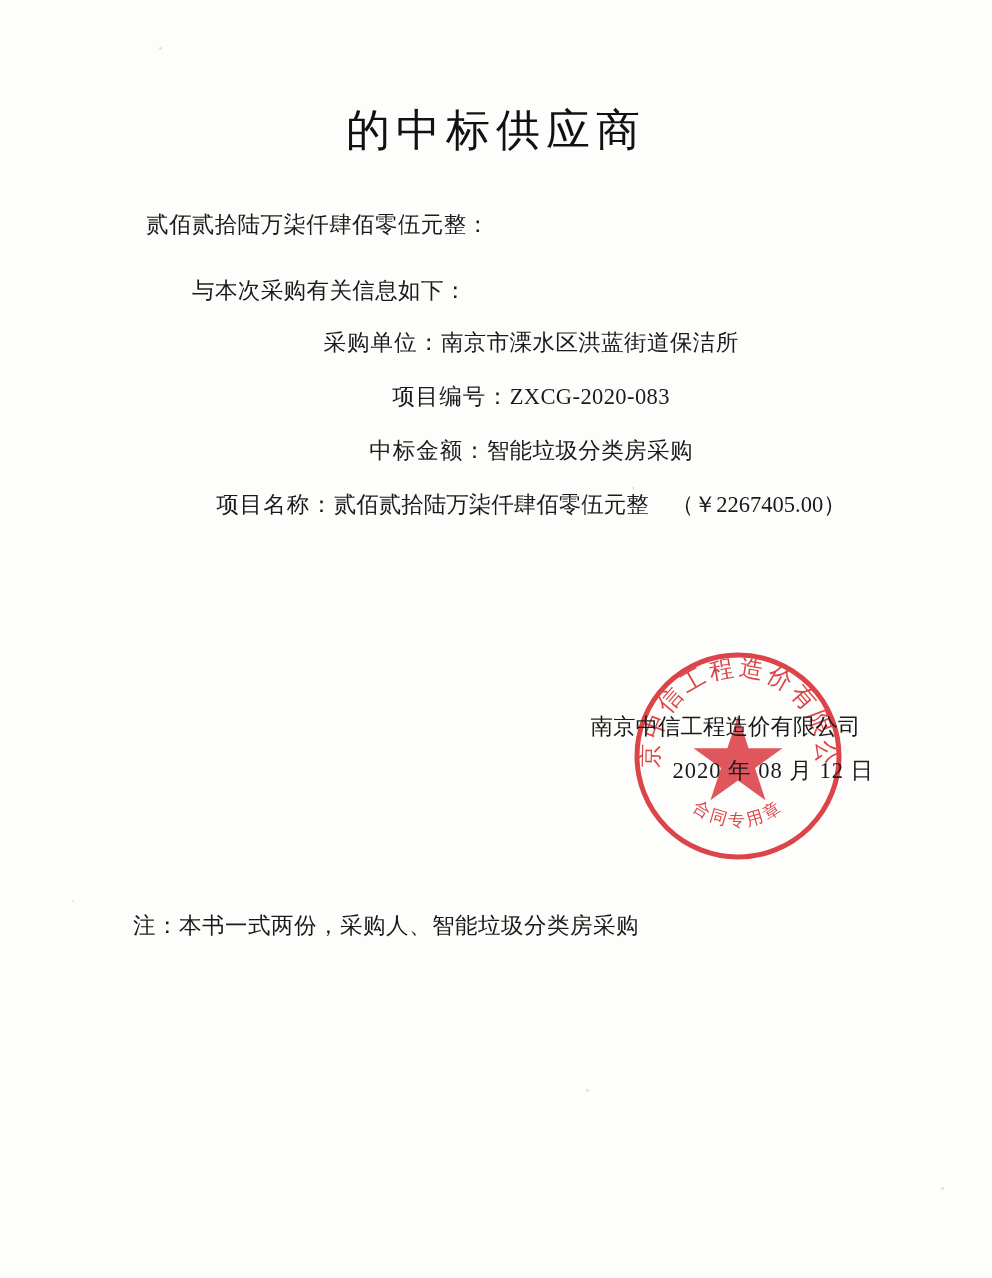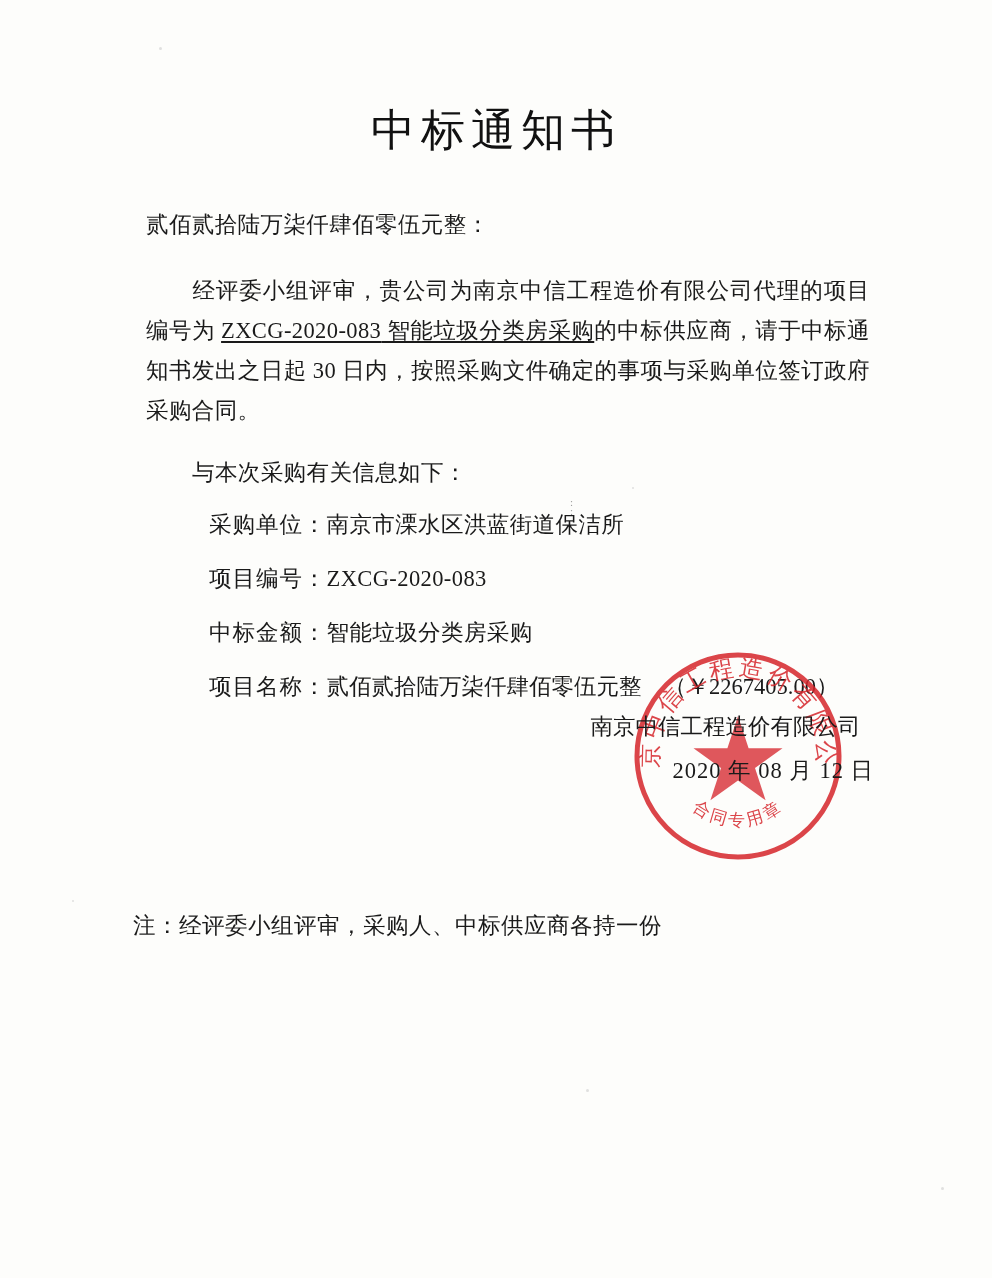--- a/index.html
+++ b/index.html
@@ -77,22 +77,23 @@
     margin: 0 0 12px 0;
     padding-left: 46px;
   }
 
   .info-list {
     margin: 0;
     padding: 0 0 0 46px;
     list-style: none;
   }
   .info-list li {
-    margin: 0 0 14px 17px;
+    margin: 0 0 14px 0;
     white-space: nowrap;
+    text-align: center;
   }
   .info-list .label {
     letter-spacing: 1px;
   }
 
   .amount-paren {
     letter-spacing: 0;
   }
 
   
@@ -145,29 +146,26 @@
 <div class="page">
 
   <div class="speck" style="left:159px;top:47px;width:3px;height:3px;"></div>
   <div class="speck" style="left:632px;top:487px;width:2px;height:2px;"></div>
   <div class="speck" style="left:586px;top:1089px;width:3px;height:3px;"></div>
   <div class="speck" style="left:941px;top:1187px;width:3px;height:3px;"></div>
   <div class="speck" style="left:72px;top:900px;width:2px;height:2px;"></div>
 
   <div class="dots" style="left:570px;top:498px;">:<br>:</div>
 
-  <h1 class="doc-title">中标通知书</h1>
+  <h1 class="doc-title">的中标供应商</h1>
 
   <div class="body-block">
 
     <p class="addressee">贰佰贰拾陆万柒仟肆佰零伍元整：</p>
 
-    <p class="para">
-      <span class="indent"></span><span>经评委小组评审，贵公司为南京中信工程造价有限公司代理的项目编号为 </span><span class="u-line">ZXCG-2020-083</span><span class="u-line"> 智能垃圾分类房采购</span><span>的中标供应商，请于中标通知书发出之日起 30 日内，按照采购文件确定的事项与采购单位签订政府采购合同。</span>
-    </p>
 
     <p class="info-intro">与本次采购有关信息如下：</p>
 
     <ul class="info-list">
       <li>
         <span class="label">采购单位：</span><span>南京市溧水区洪蓝街道保洁所</span>
       </li>
       <li>
         <span class="label">项目编号：</span><span>ZXCG-2020-083</span>
       </li>
@@ -199,14 +197,14 @@
         </text>
       </g>
     </svg>
   </div>
 
   <div class="sign-block">
     <div class="sign-org">南京中信工程造价有限公司</div>
     <div class="sign-date">2020 年 08 月 12 日</div>
   </div>
 
-  <div class="footnote">注：经评委小组评审，采购人、中标供应商各持一份</div>
+  <div class="footnote">注：本书一式两份，采购人、智能垃圾分类房采购</div>
 </div>
 
 </body></html>

